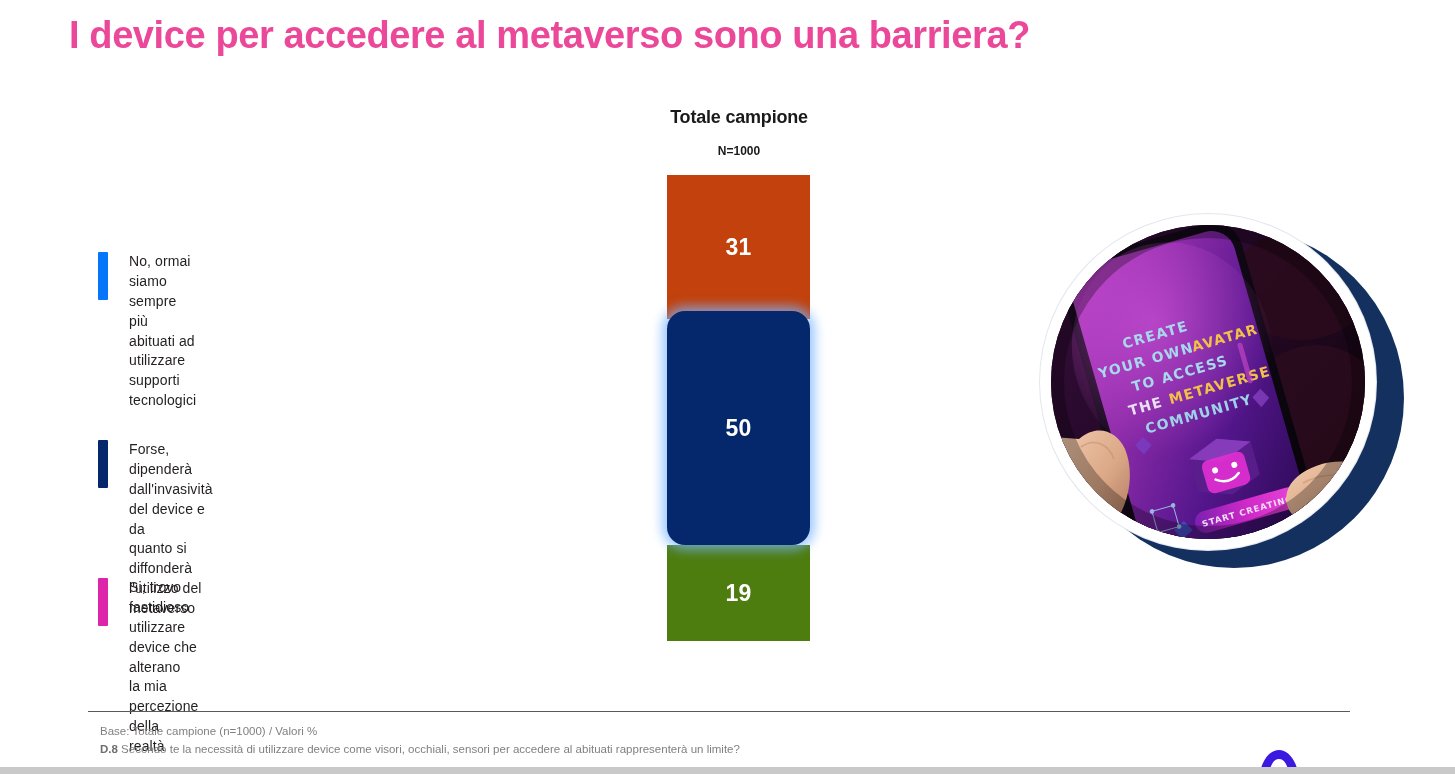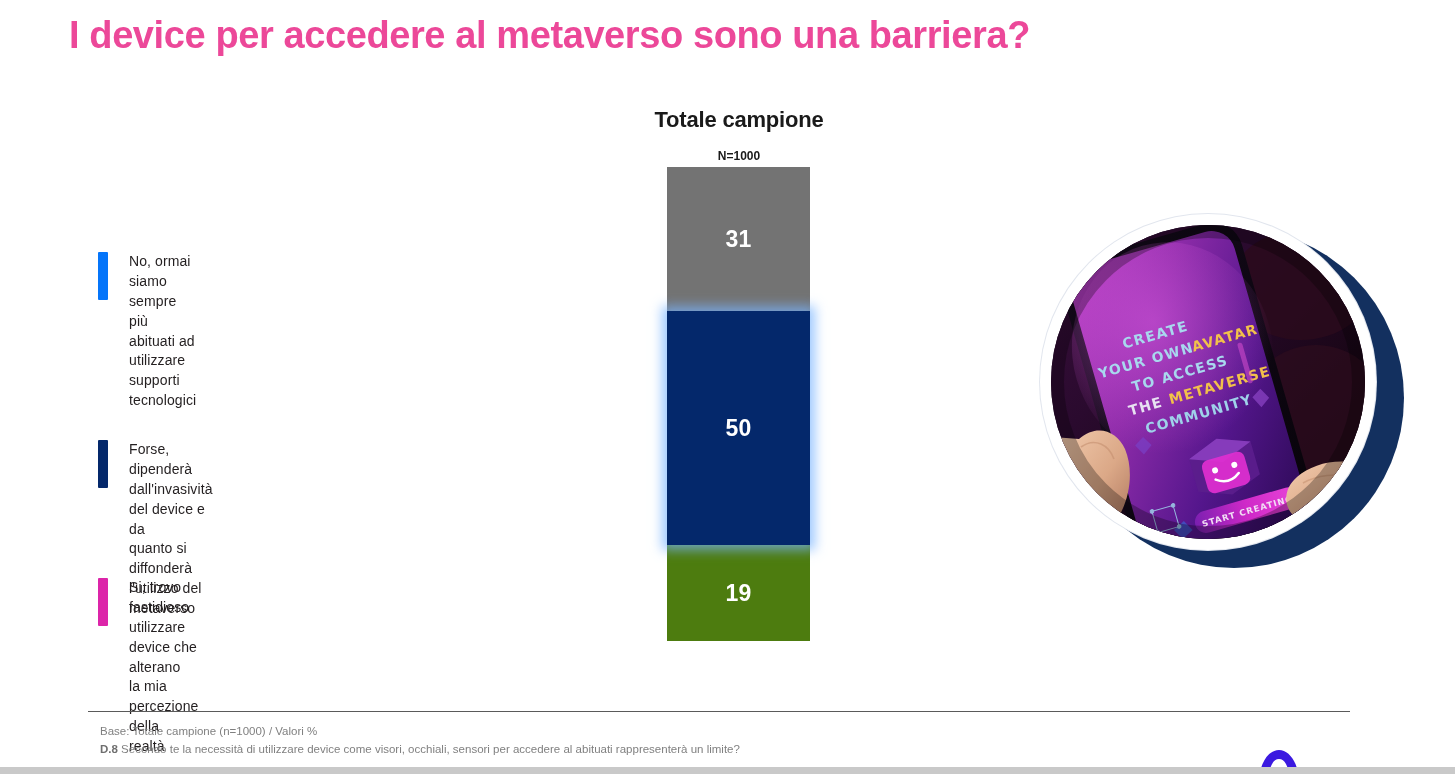--- a/index.html
+++ b/index.html
@@ -25,21 +25,21 @@
   }
 
   
   #chart-header{
     position:absolute;
     left:606px; top:107px;
     width:266px;
     text-align:center;
   }
   #chart-header .hdr-title{
-    font-size:22px;
+    font-size:18px;
     font-weight:bold;
     color:#1a1a1a;
     letter-spacing:-0.2px;
   }
   #chart-header .hdr-sub{
     font-size:12px;
     font-weight:bold;
     color:#1a1a1a;
     margin-top:16px;
   }
@@ -58,23 +58,23 @@
     align-items:center;
     justify-content:center;
     box-sizing:border-box;
   }
   .bar-seg .seg-value{
     color:#ffffff;
     font-size:23px;
     font-weight:bold;
     letter-spacing:0.3px;
   }
-  #seg-0{ top:0px;   height:144px; background:#737373; }
+  #seg-0{ top:8px;   height:144px; background:#c2410c; }
   #seg-1{ top:144px; height:234px; background:#04286b;
-          box-shadow:0 0 11px 5px rgba(120,180,255,0.72); z-index:3; }
+          box-shadow:0 0 11px 5px rgba(120,180,255,0.72); z-index:3;border-radius:18px; }
   #seg-2{ top:378px; height:96px;  background:#4d7c0f; }
 
   
   #legend{ position:absolute; left:0; top:0; }
   .legend-item{
     position:absolute;
     display:flex;
     align-items:flex-start;
   }
   .legend-swatch{

